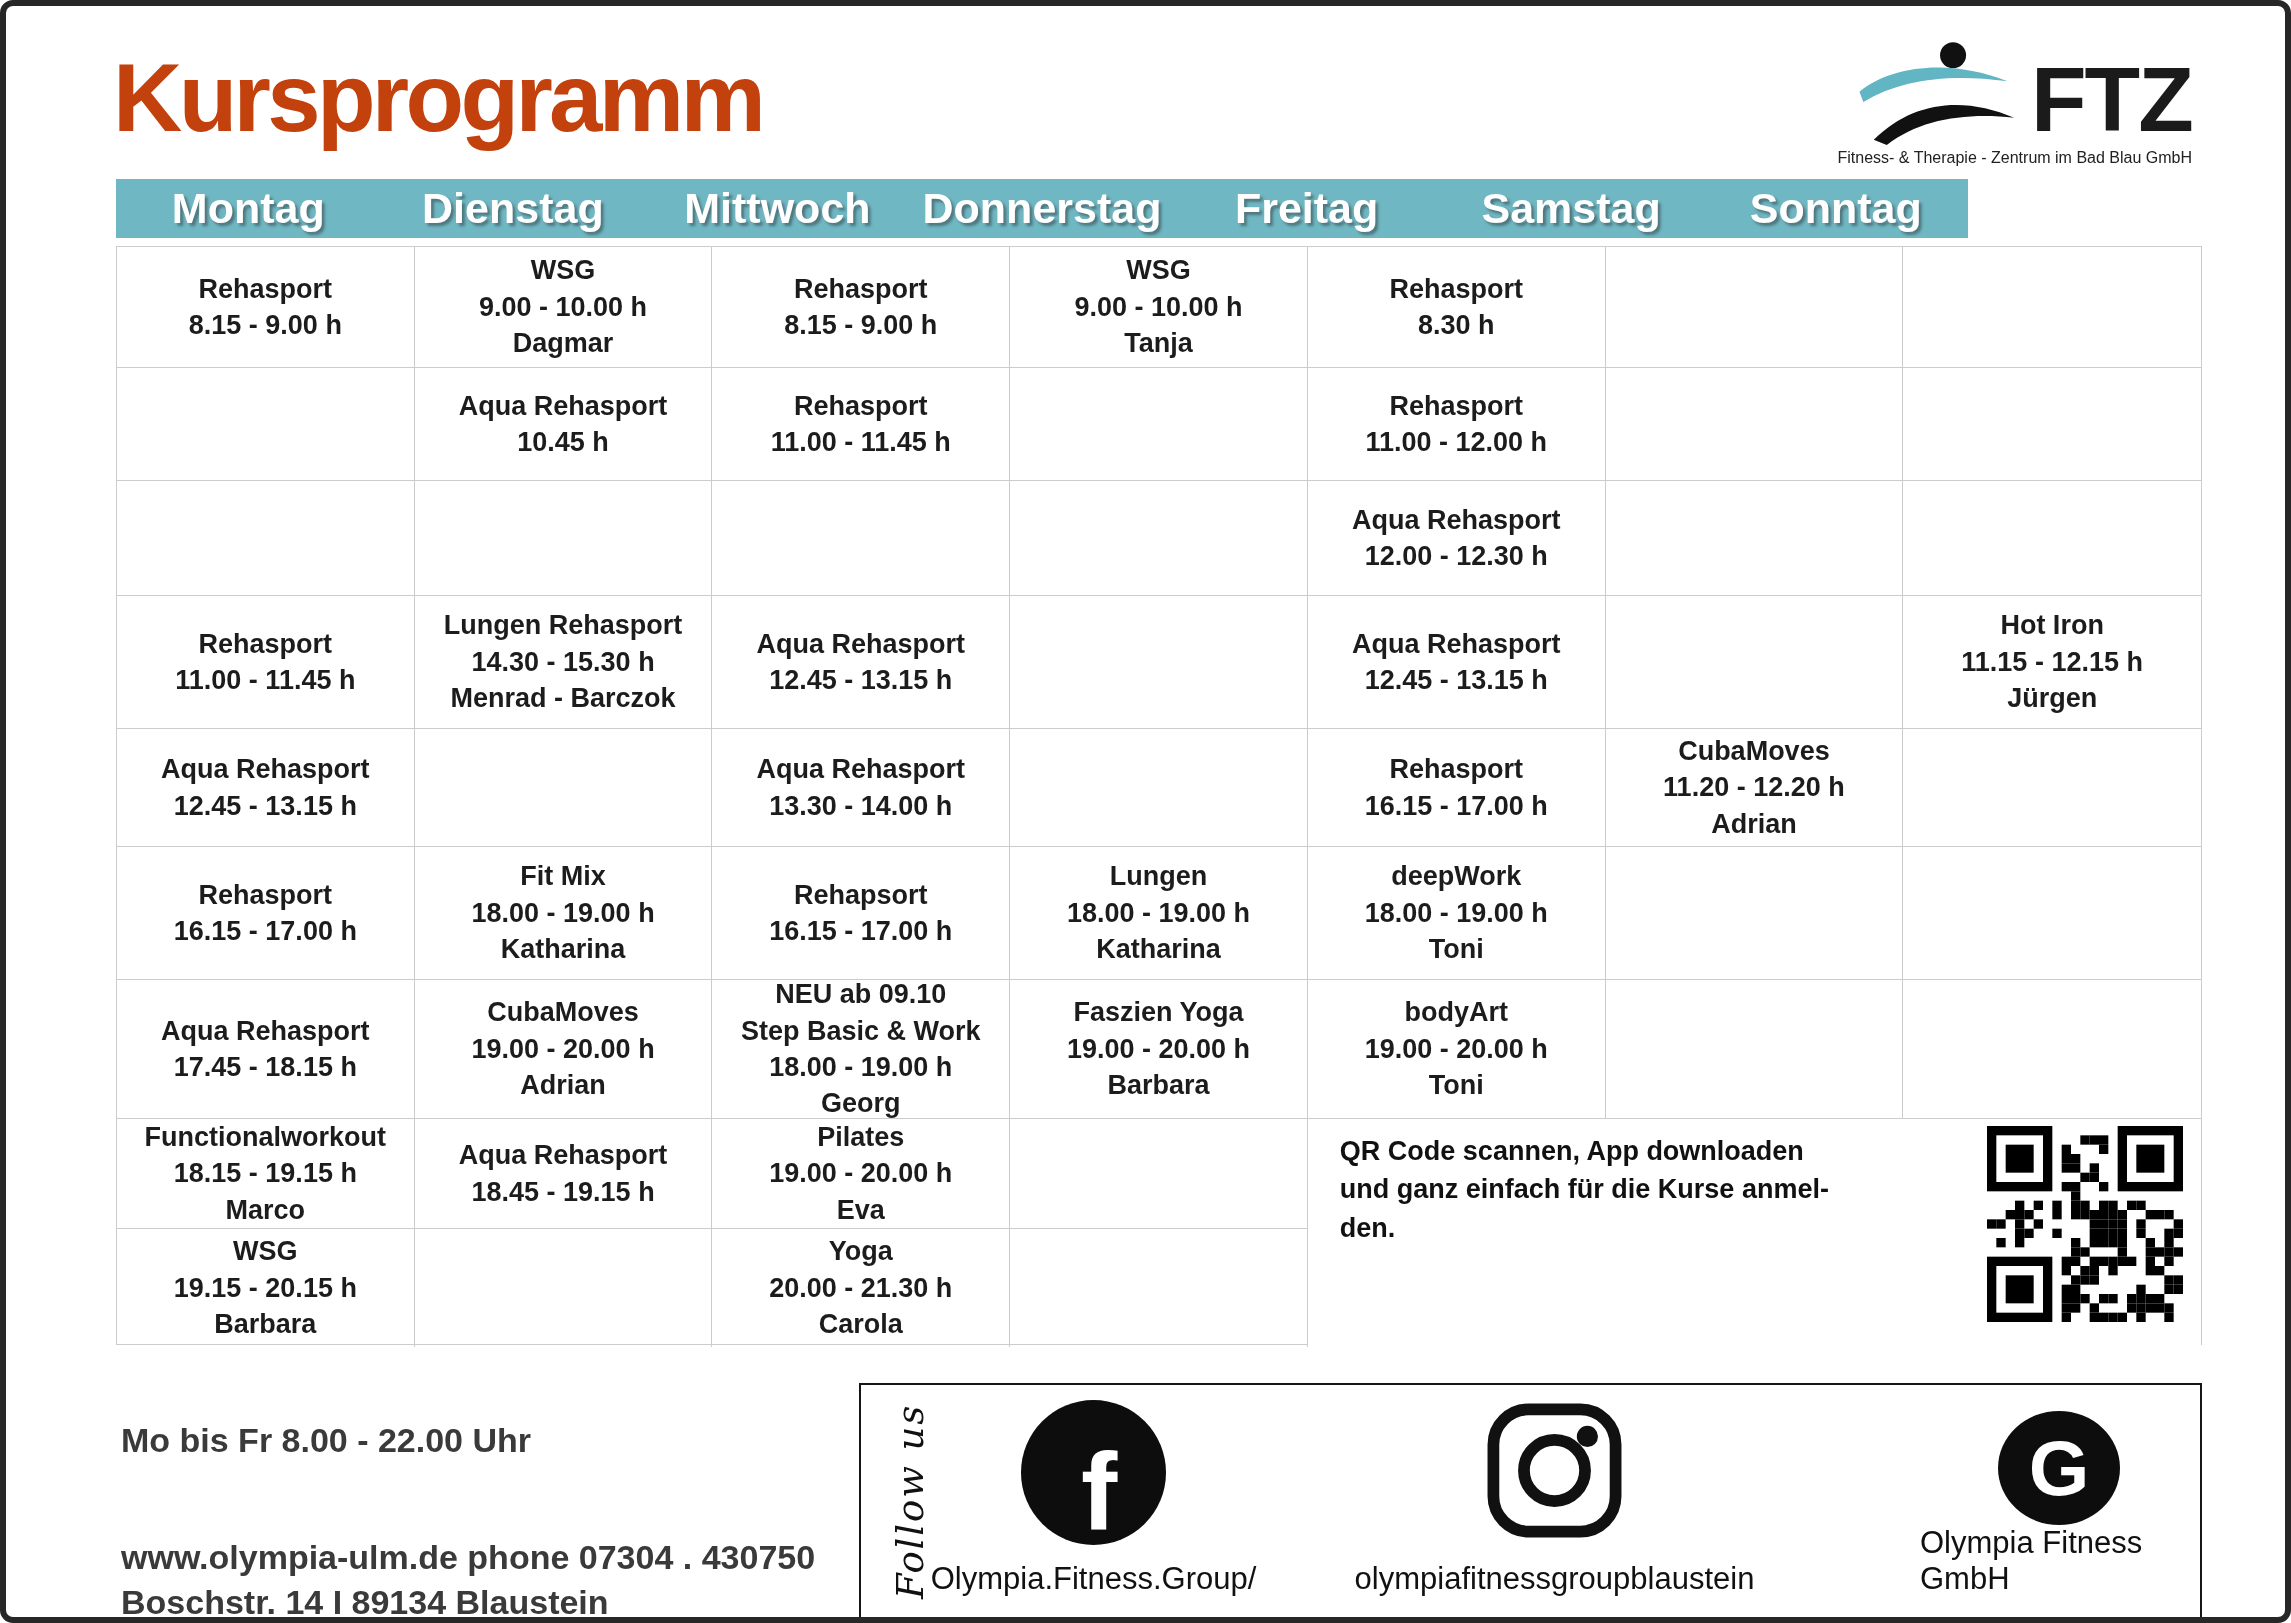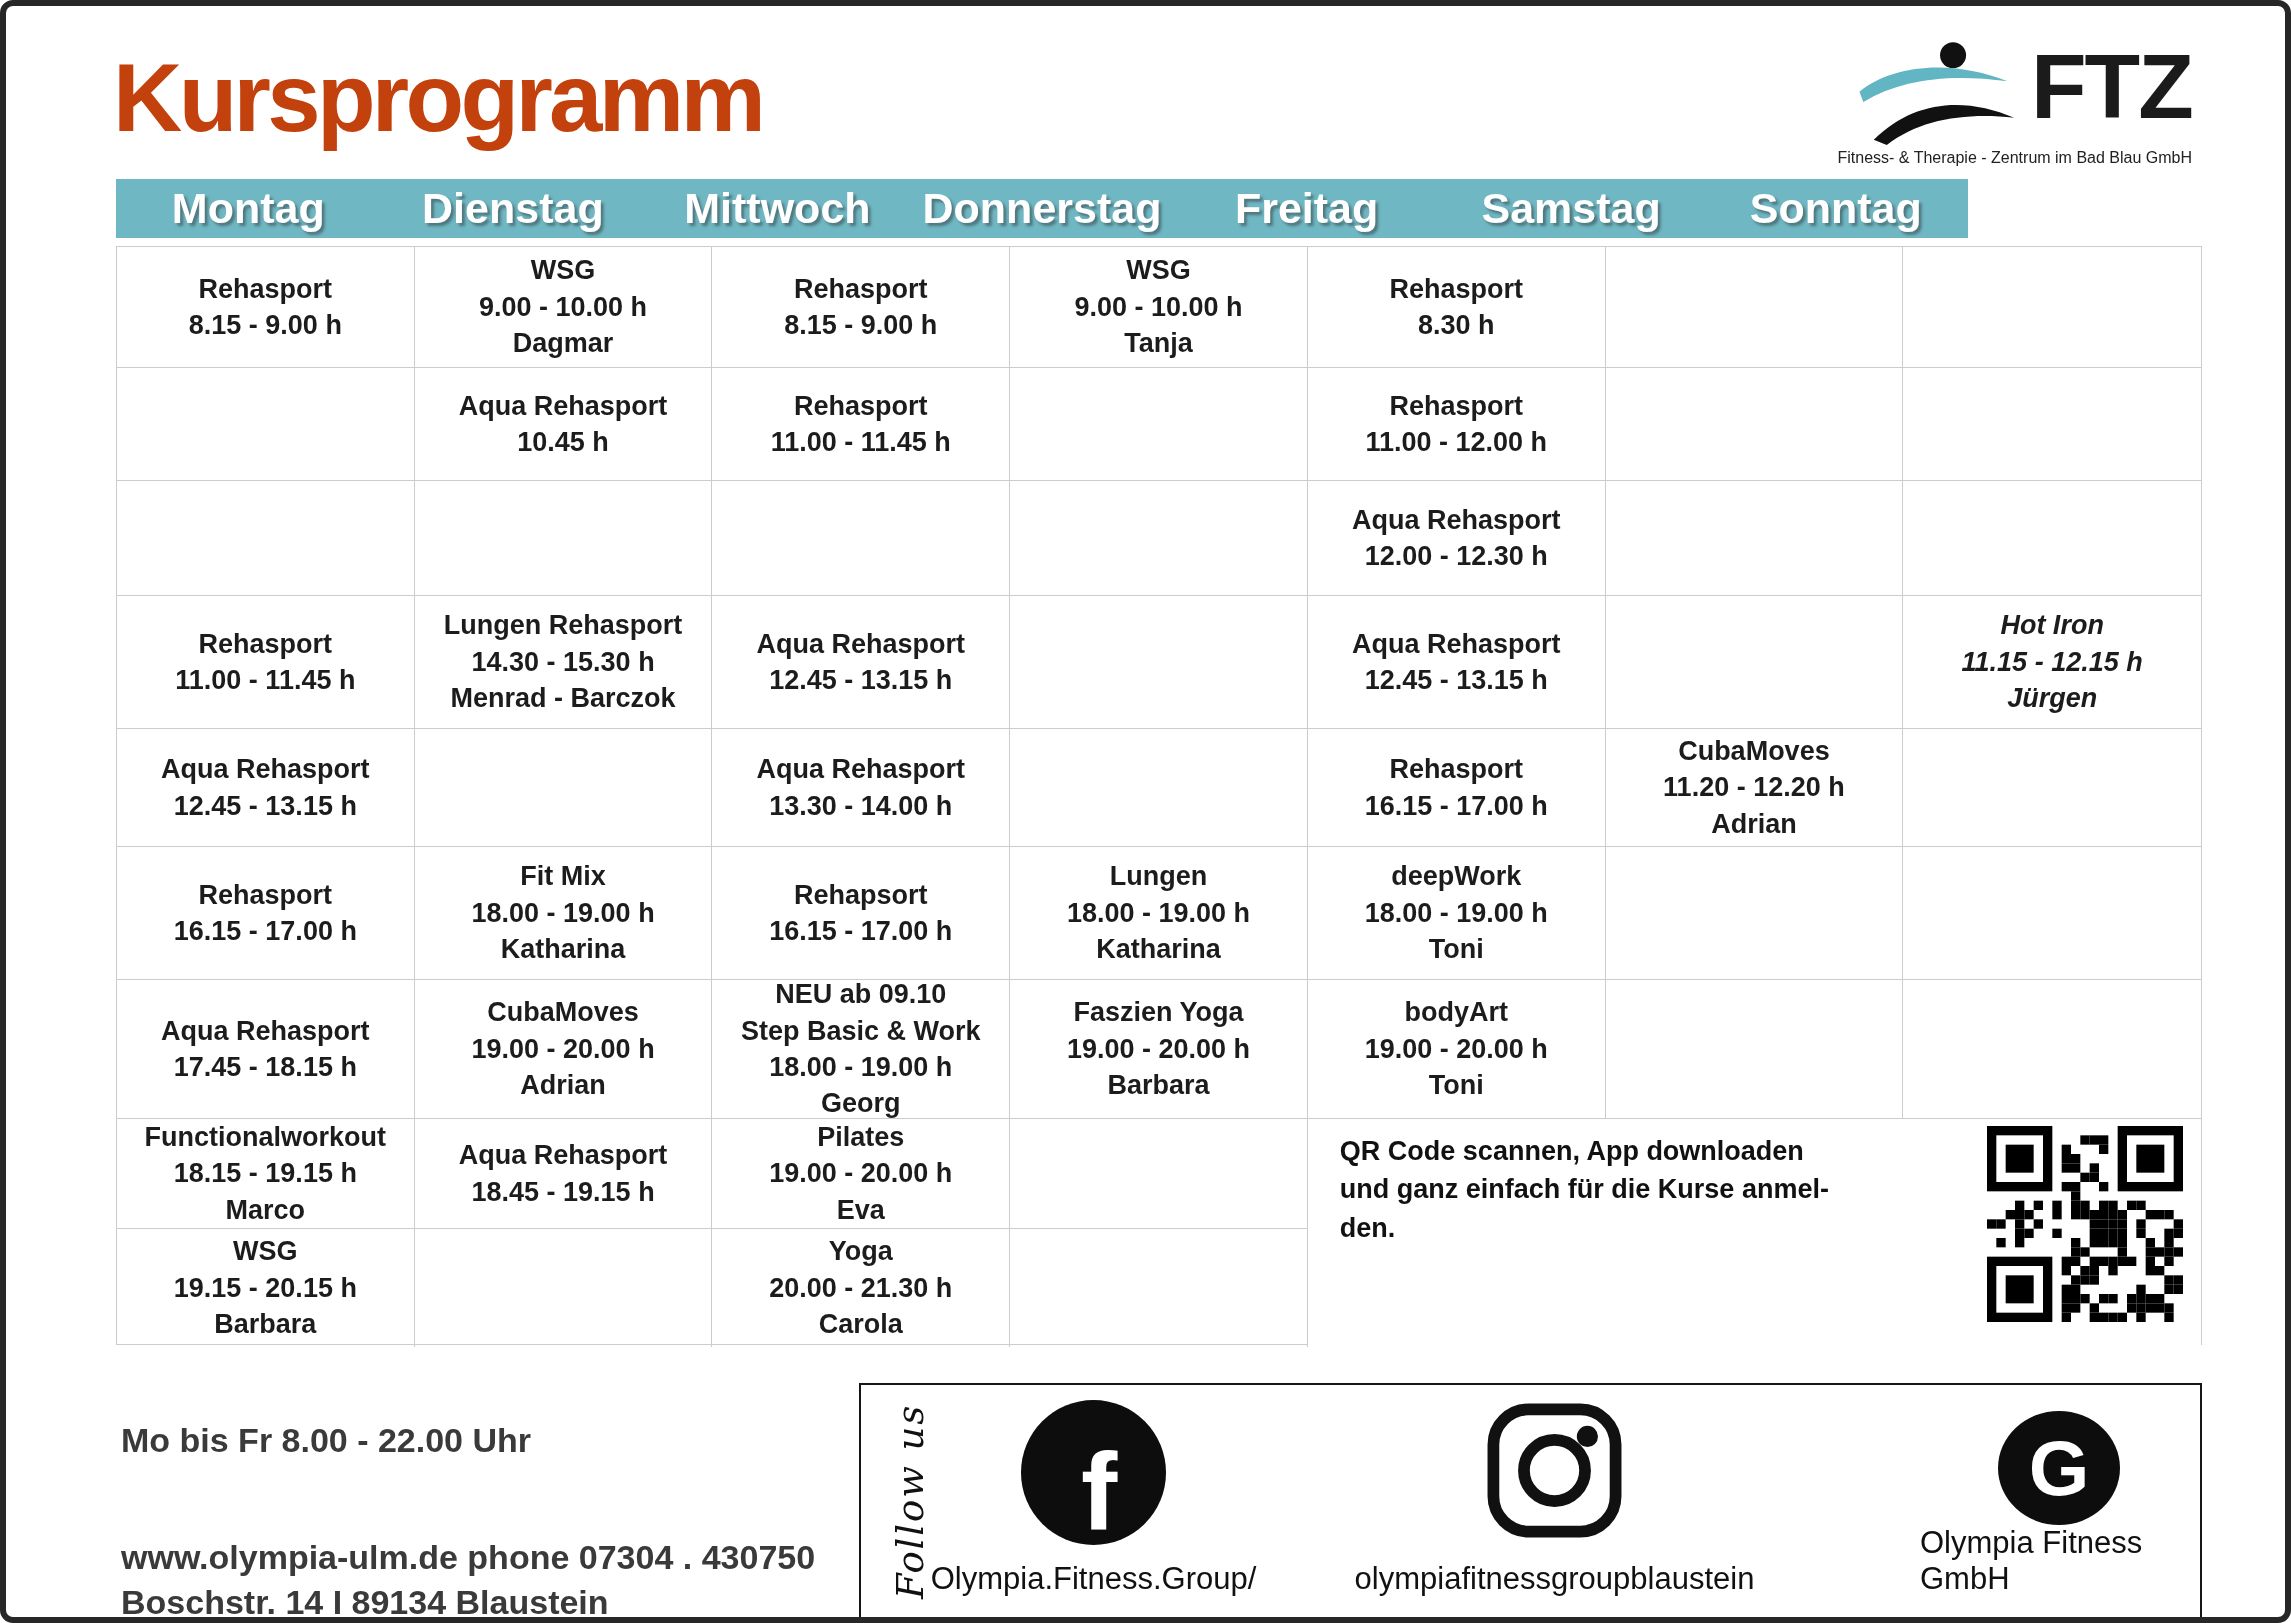--- a/index.html
+++ b/index.html
@@ -12,21 +12,21 @@
   }
 
   
   .title {
     position:absolute; left:107px; top:37px;
     font-size:96px; font-weight:700; letter-spacing:-3.7px; color:#c2410c;
   }
 
   
   .logo { position:absolute; top:35px; right:93px; width:371px; }
-  .logo-row { display:flex; align-items:flex-start; justify-content:flex-end; gap:13px; }
+  .logo-row { display:flex; align-items:flex-end; justify-content:flex-end; gap:13px; }
   .logo-figure { width:165px; height:104px; }
   .logo-name { font-size:91px; font-weight:700; letter-spacing:-1.9px; color:#1b1b1b; line-height:1; }
   .logo-tagline { margin-top:3.7px; text-align:right; font-size:16px; font-weight:500; color:#222; }
 
   
   .day-header {
     position:absolute; left:110px; top:173px; width:1852px; height:59px;
     background:#6fb7c3; display:grid; grid-template-columns:repeat(7,1fr);
   }
   .day-header .day {
@@ -330,21 +330,21 @@
       <div class="cell" style="grid-area: 4 / 3;">
         <div class="cell-line">Aqua Rehasport</div>
         <div class="cell-line">12.45 - 13.15 h</div>
       </div>
       <div class="cell" style="grid-area: 4 / 4;"></div>
       <div class="cell" style="grid-area: 4 / 5;">
         <div class="cell-line">Aqua Rehasport</div>
         <div class="cell-line">12.45 - 13.15 h</div>
       </div>
       <div class="cell" style="grid-area: 4 / 6;"></div>
-      <div class="cell last-col" style="grid-area: 4 / 7; font-style: italic;">
+      <div class="cell last-col" style="grid-area: 4 / 7;">
         <div class="cell-line">Hot Iron</div>
         <div class="cell-line">11.15 - 12.15 h</div>
         <div class="cell-line">Jürgen</div>
       </div>
       <div class="cell" style="grid-area: 5 / 1;">
         <div class="cell-line">Aqua Rehasport</div>
         <div class="cell-line">12.45 - 13.15 h</div>
       </div>
       <div class="cell" style="grid-area: 5 / 2;"></div>
       <div class="cell" style="grid-area: 5 / 3;">

